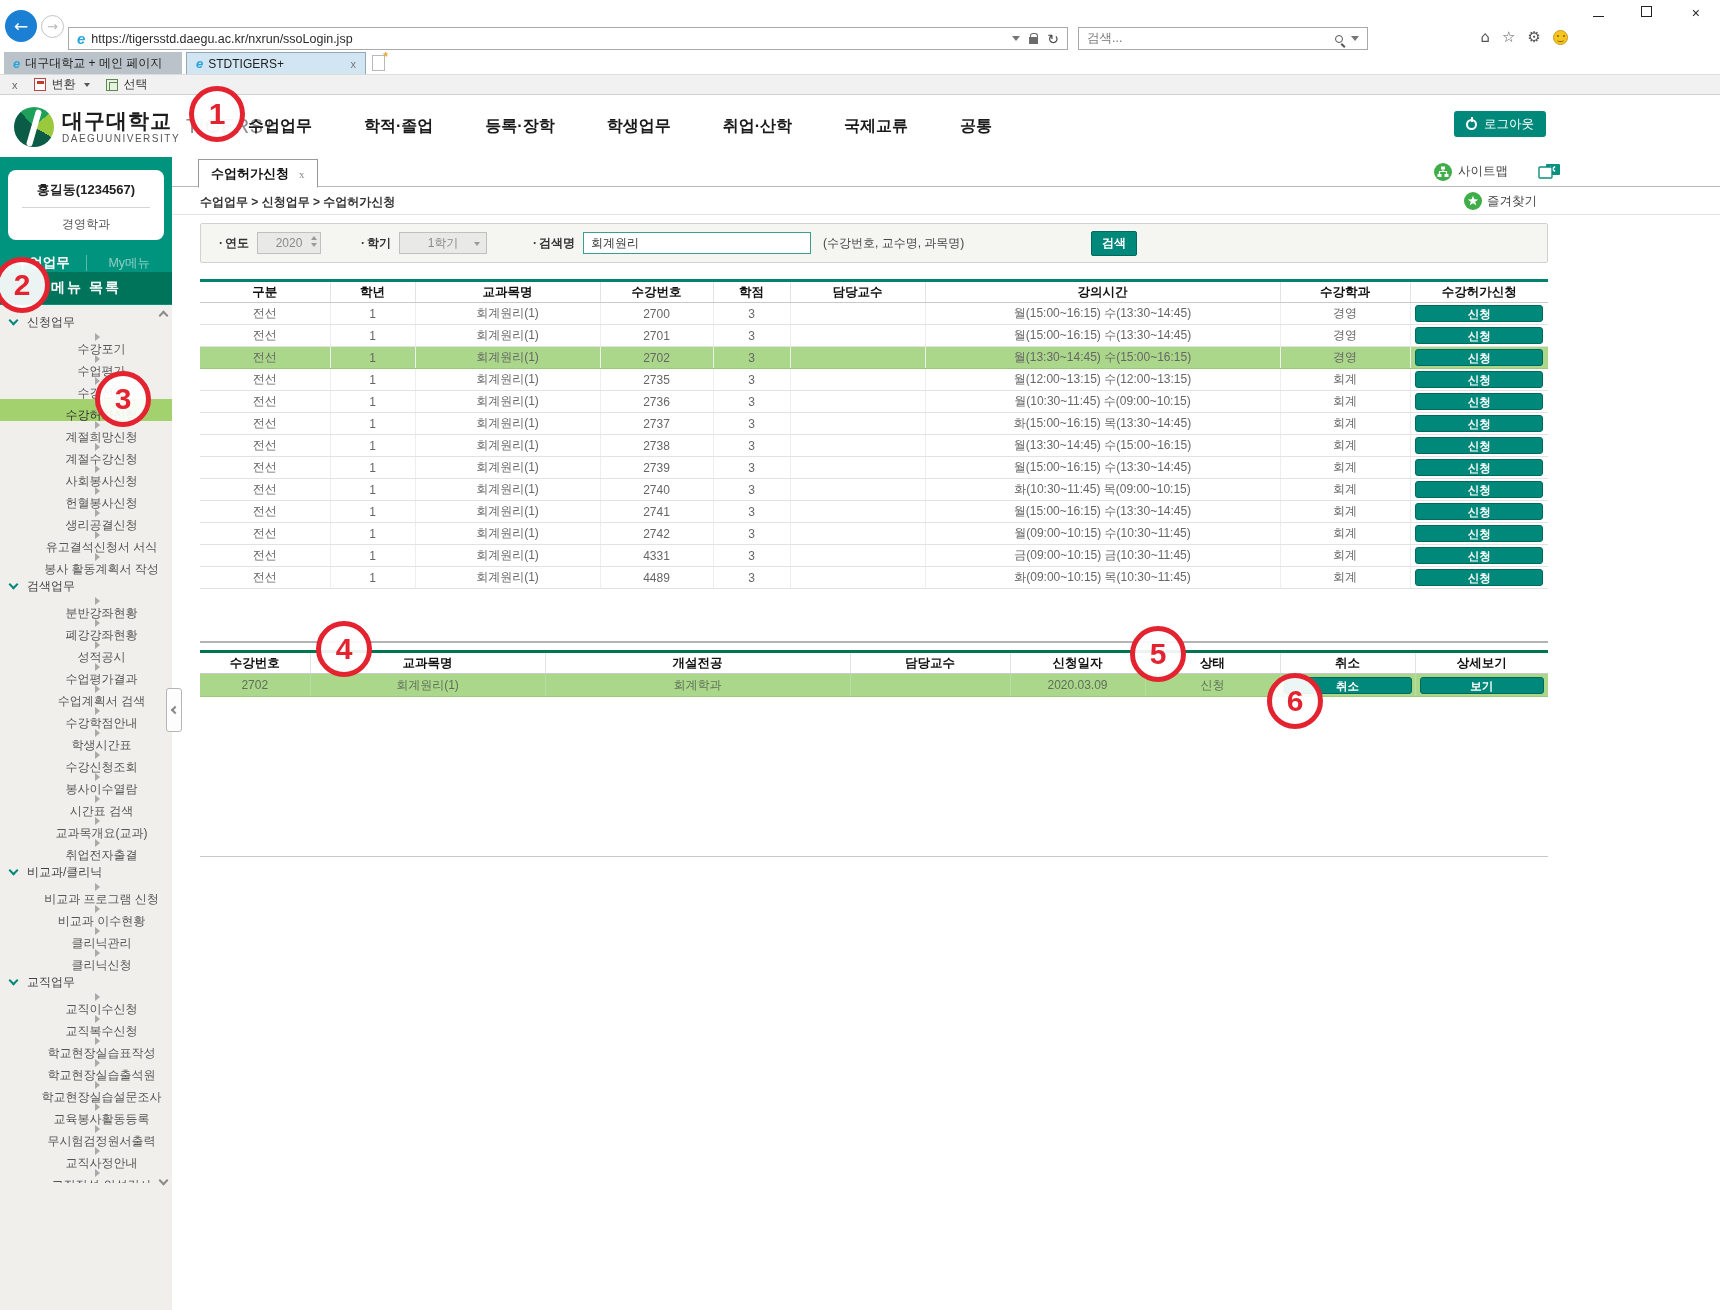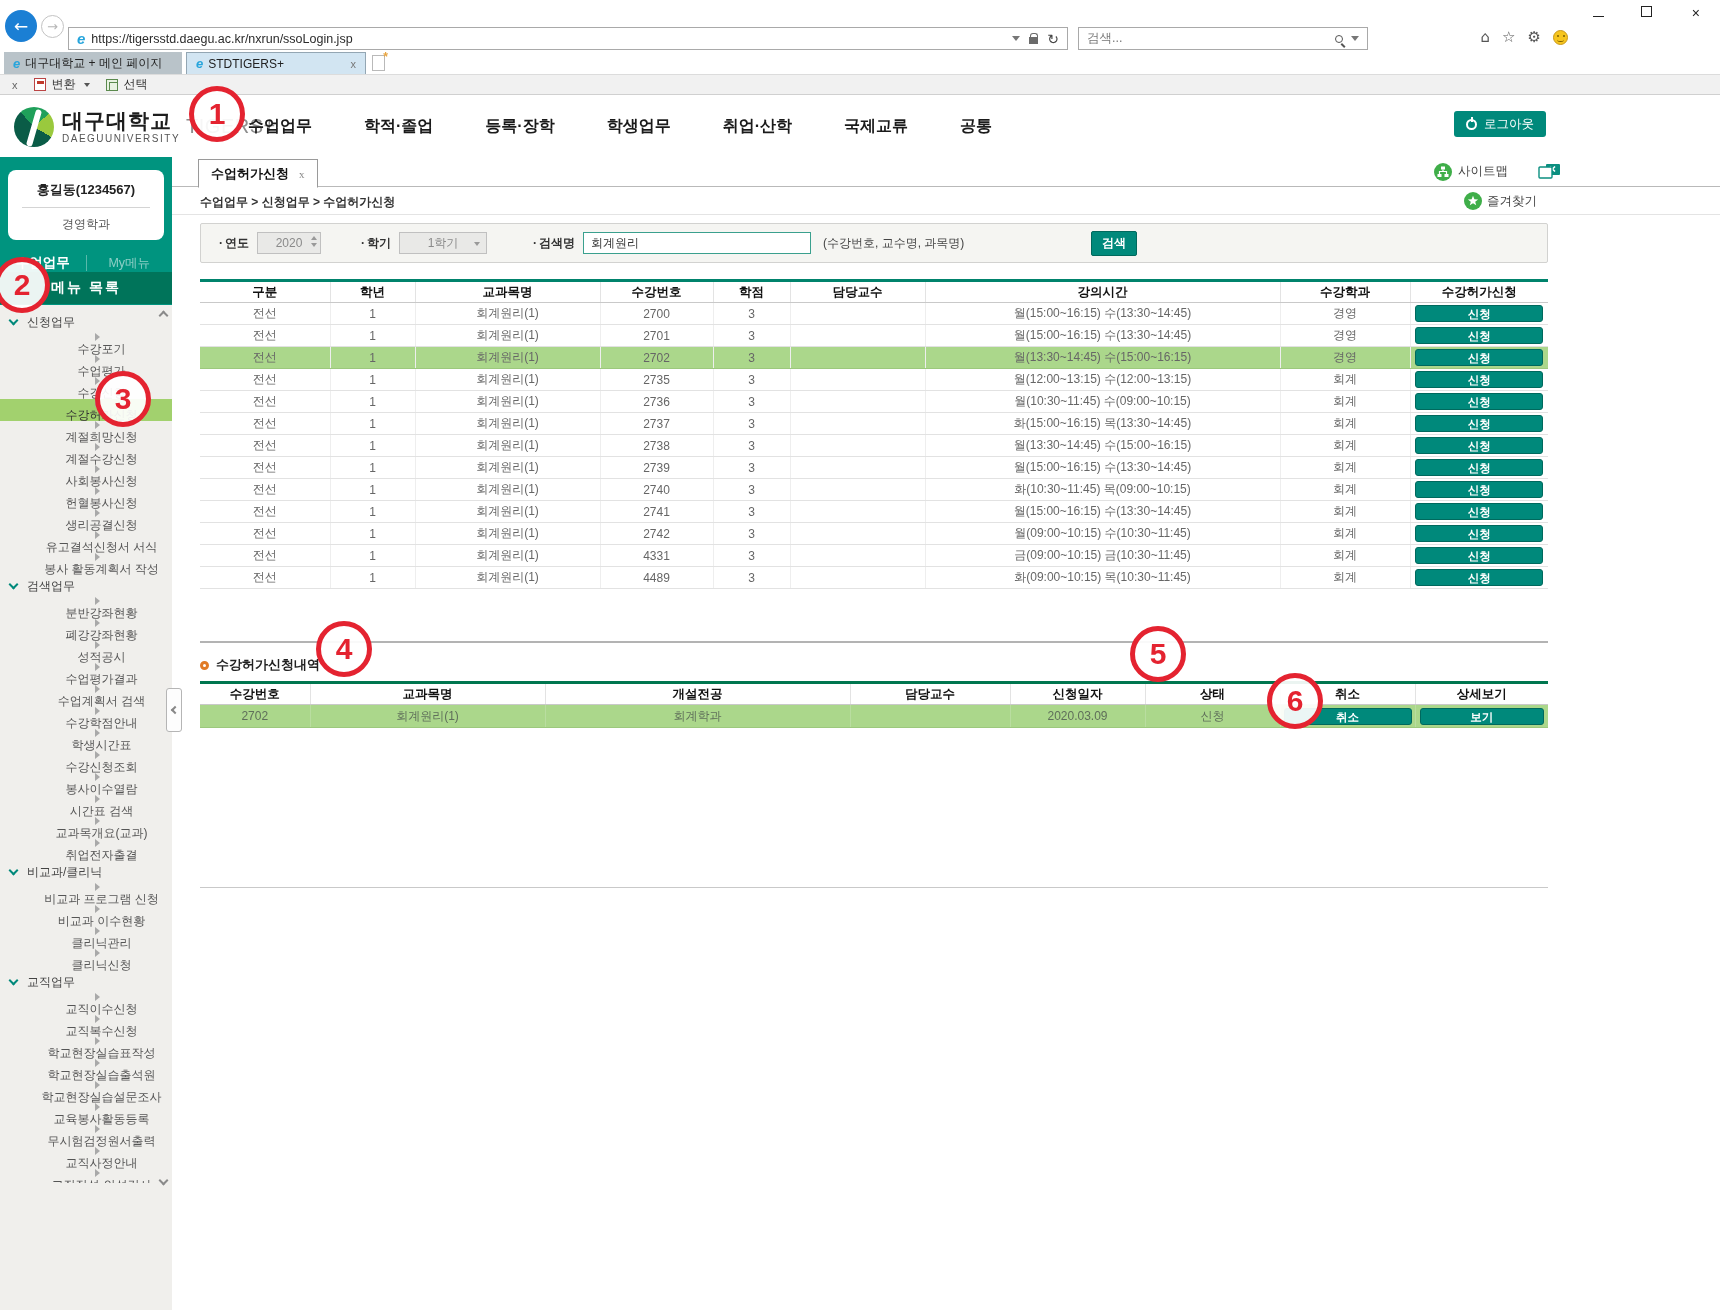--- a/index.html
+++ b/index.html
@@ -693,24 +693,20 @@
     <td></td>
     <td>화(09:00~10:15) 목(10:30~11:45)</td>
     <td>회계</td>
     <td><span class="tblbtn">신청</span></td>
   </tr>
 </tbody>
     </table>
 
     <div class="hdivider"></div>
 
-    <div class="secttitle">
-      <span class="obullet"></span>
-      <span>수강허가신청내역</span>
-    </div>
 
     <table class="htable">
       <colgroup>
           <col style="width:110px">
           <col style="width:235px">
           <col style="width:305px">
           <col style="width:160px">
           <col style="width:135px">
           <col style="width:135px">
           <col style="width:135px">

